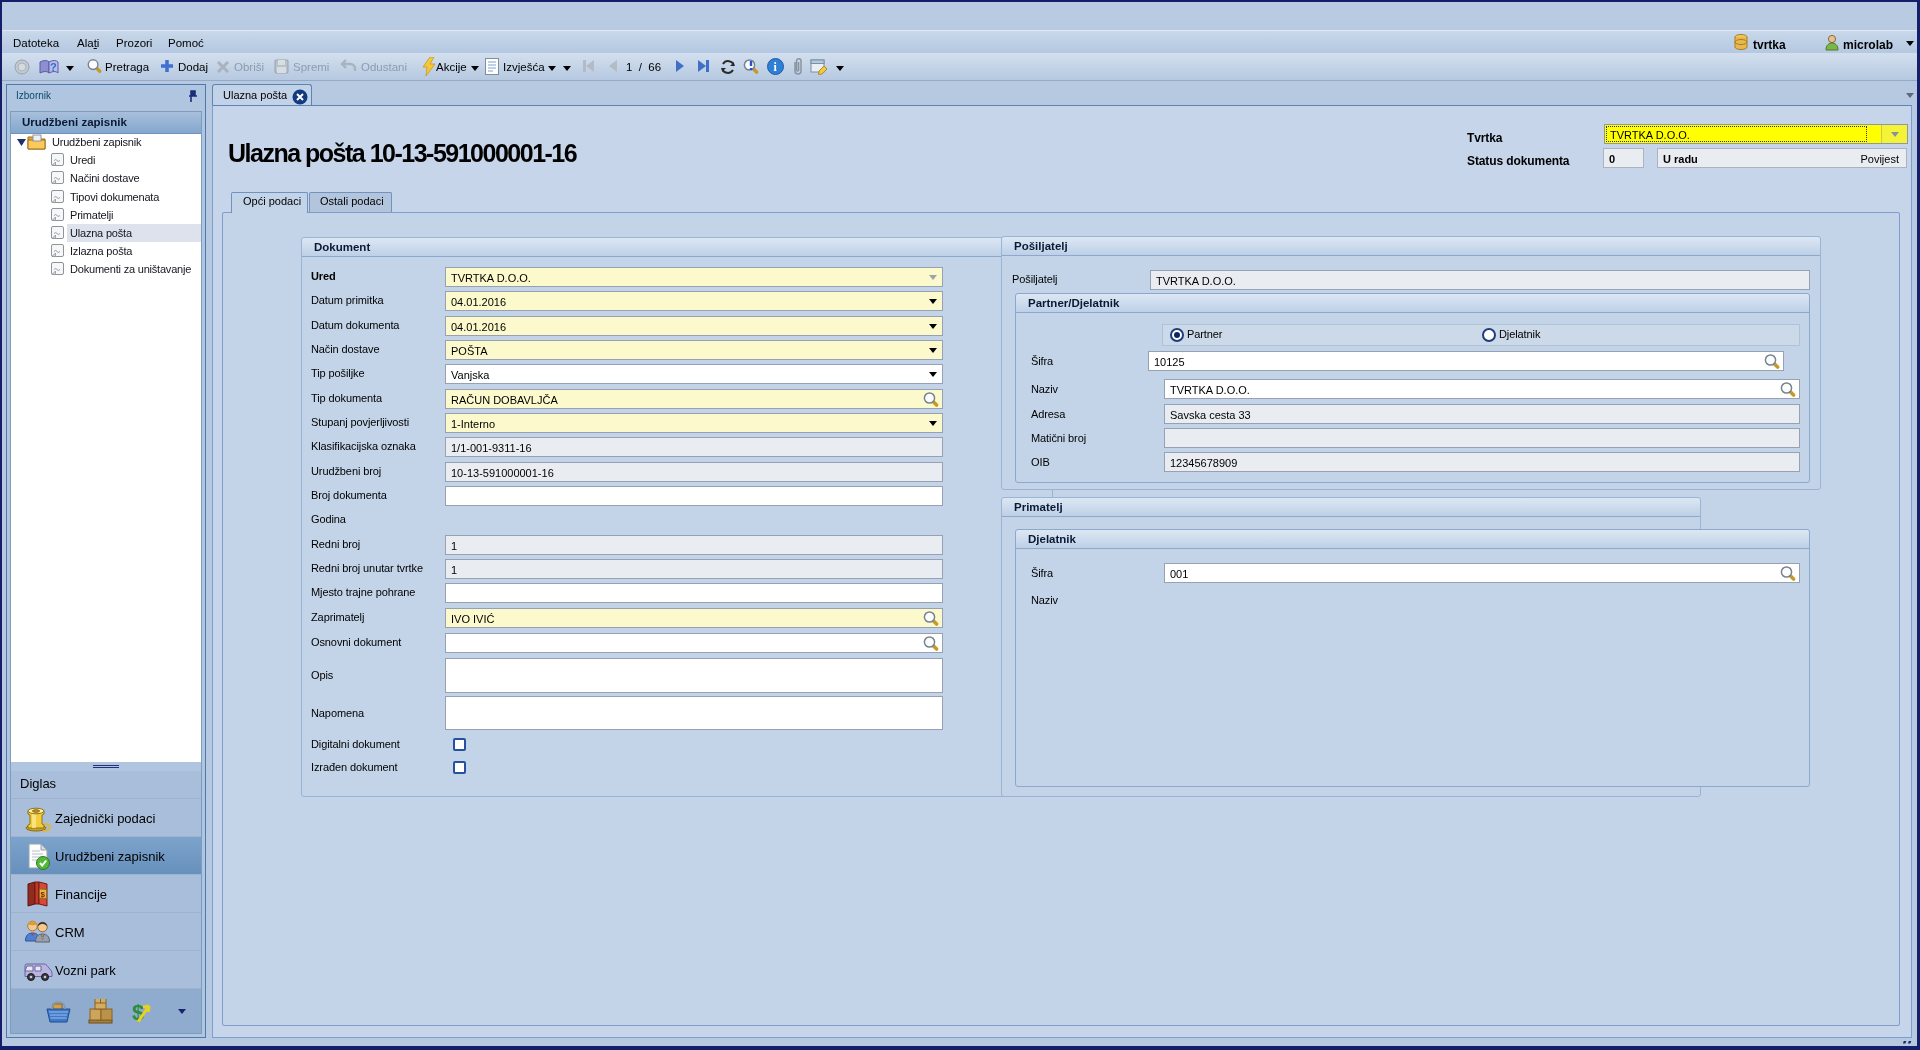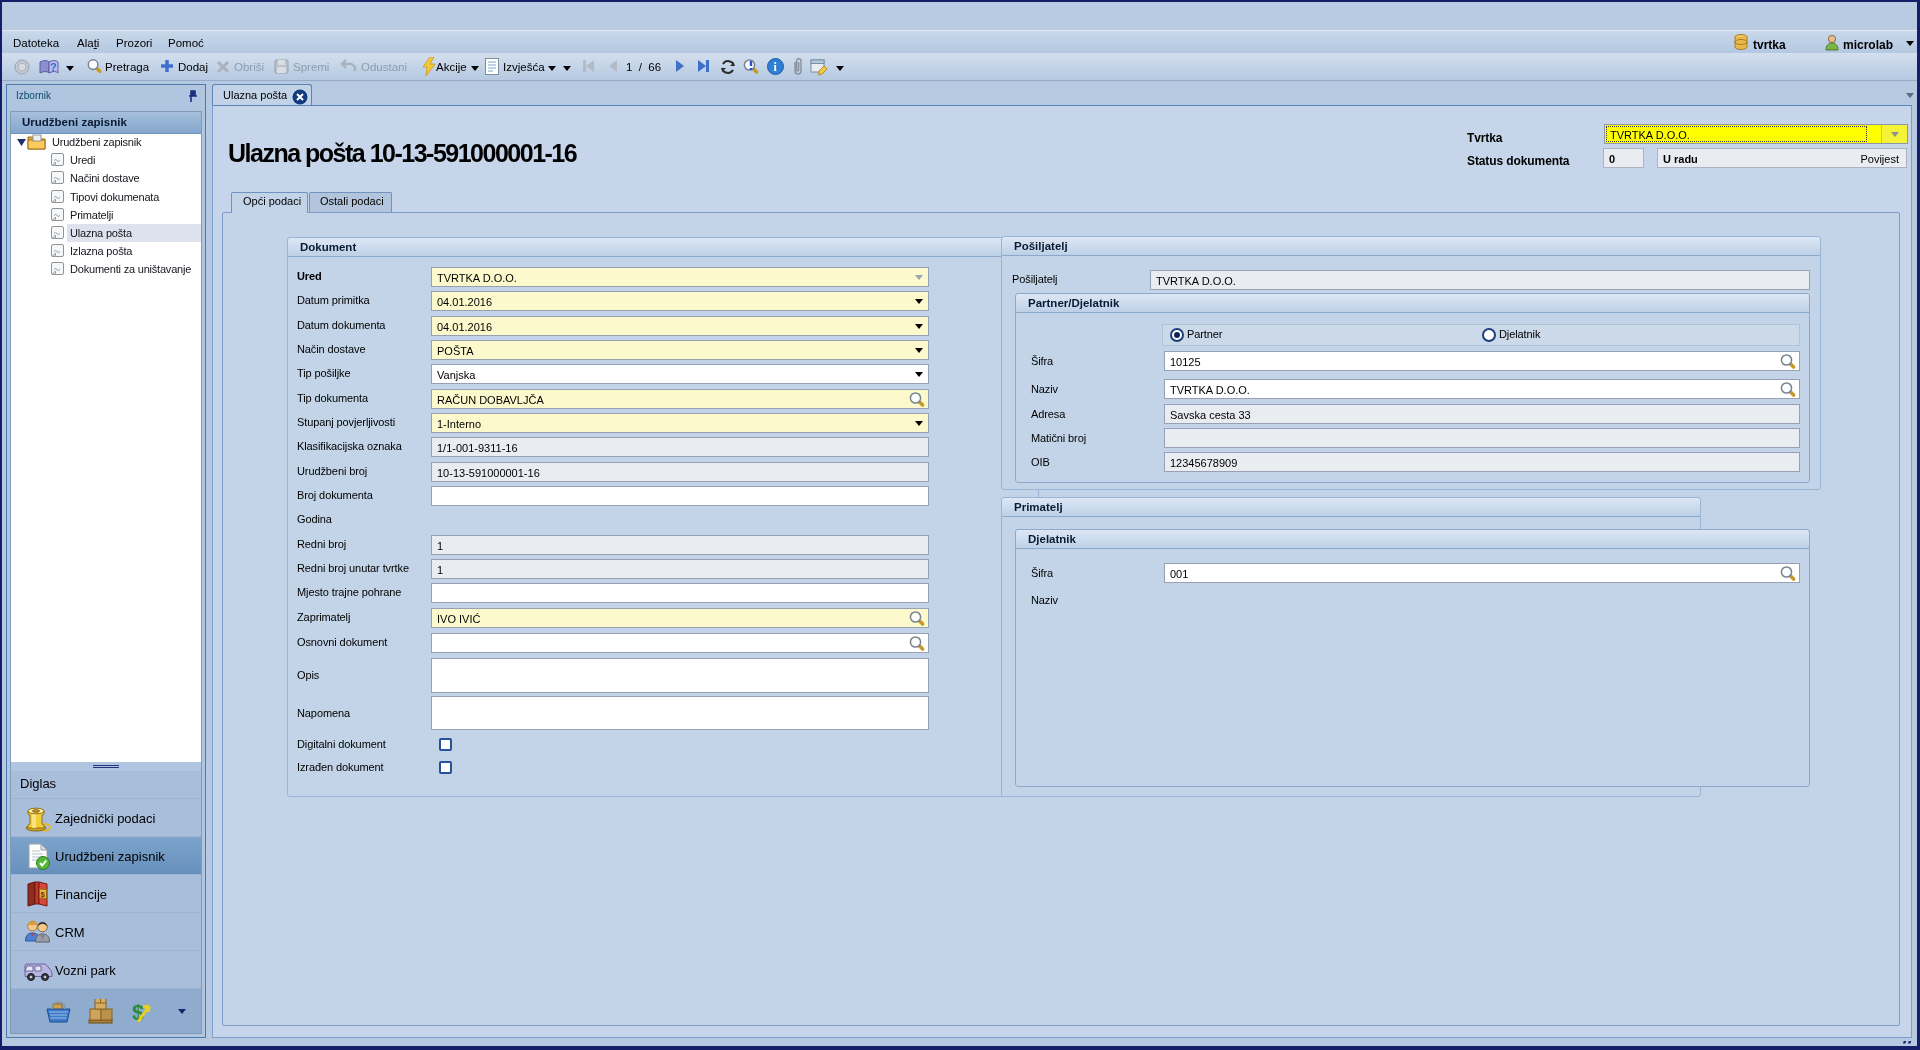--- a/index.html
+++ b/index.html
@@ -362,21 +362,21 @@
       </div>
 
       <div class="ftab" style="left:18px; width:77px; background:#c3d3e8; z-index:2;">
           <span style="position:absolute;left:11px;top:2px">Opći podaci</span>
         </div>
       <div class="ftab" style="left:96px; width:83px; height:20px; background:#b3c5dc;">
           <span style="position:absolute;left:10px;top:2px">Ostali podaci</span>
         </div>
       <div id="pagepanel">
 
-        <div class="group" id="grpdok" style="left:64px; top:24px; width:752px; height:560px">
+        <div class="group" id="grpdok" style="left:78px; top:24px; width:752px; height:560px">
           <div class="gcap">
               <span>Dokument</span>
             </div>
           <span class="lab" style="left:9px; top:32px; font-weight:bold">Ured</span>
           <div class="fld fy" style="left:143px; top:29px; width:498px">TVRTKA D.O.O.
             <div class="arrow arrowgray" style="right:5px"></div></div>
           <span class="lab" style="left:9px; top:56px">Datum primitka</span>
           <div class="fld fy" style="left:143px; top:53px; width:498px">04.01.2016<div class="arrow" style="right:5px"></div></div>
           <span class="lab" style="left:9px; top:81px">Datum dokumenta</span>
           <div class="fld fy" style="left:143px; top:78px; width:498px">04.01.2016<div class="arrow" style="right:5px"></div></div>
@@ -439,21 +439,21 @@
             <svg class="abs" style="left:154px; top:34px" width="14" height="14">
                 <circle cx="7" cy="7" r="6" fill="#fff" stroke="#1c3e7c" stroke-width="2"></circle>
                 <circle cx="7" cy="7" r="3" fill="#10255c"></circle>
               </svg>
             <span class="lab" style="left:171px; top:34px">Partner</span>
             <svg class="abs" style="left:466px; top:34px" width="14" height="14">
                 <circle cx="7" cy="7" r="6" fill="#fff" stroke="#1c3e7c" stroke-width="2"></circle>
               </svg>
             <span class="lab" style="left:483px; top:34px">Djelatnik</span>
             <span class="lab" style="left:15px; top:61px">Šifra</span>
-            <div class="fld" style="left:148px; top:57px; width:636px">10125<svg class="mag" width="18" height="18" viewBox="0 0 18 18">
+            <div class="fld" style="left:132px; top:57px; width:636px">10125<svg class="mag" width="18" height="18" viewBox="0 0 18 18">
                   <use href="#magico"></use>
                 </svg></div>
             <span class="lab" style="left:15px; top:89px">Naziv</span>
             <div class="fld" style="left:148px; top:85px; width:636px">TVRTKA D.O.O.<svg class="mag" width="18" height="18" viewBox="0 0 18 18">
                   <use href="#magico"></use>
                 </svg></div>
             <span class="lab" style="left:15px; top:114px">Adresa</span>
             <div class="fld fg" style="left:148px; top:110px; width:636px">Savska cesta 33</div>
             <span class="lab" style="left:15px; top:138px">Matični broj</span>
             <div class="fld fg" style="left:148px; top:134px; width:636px"></div>

